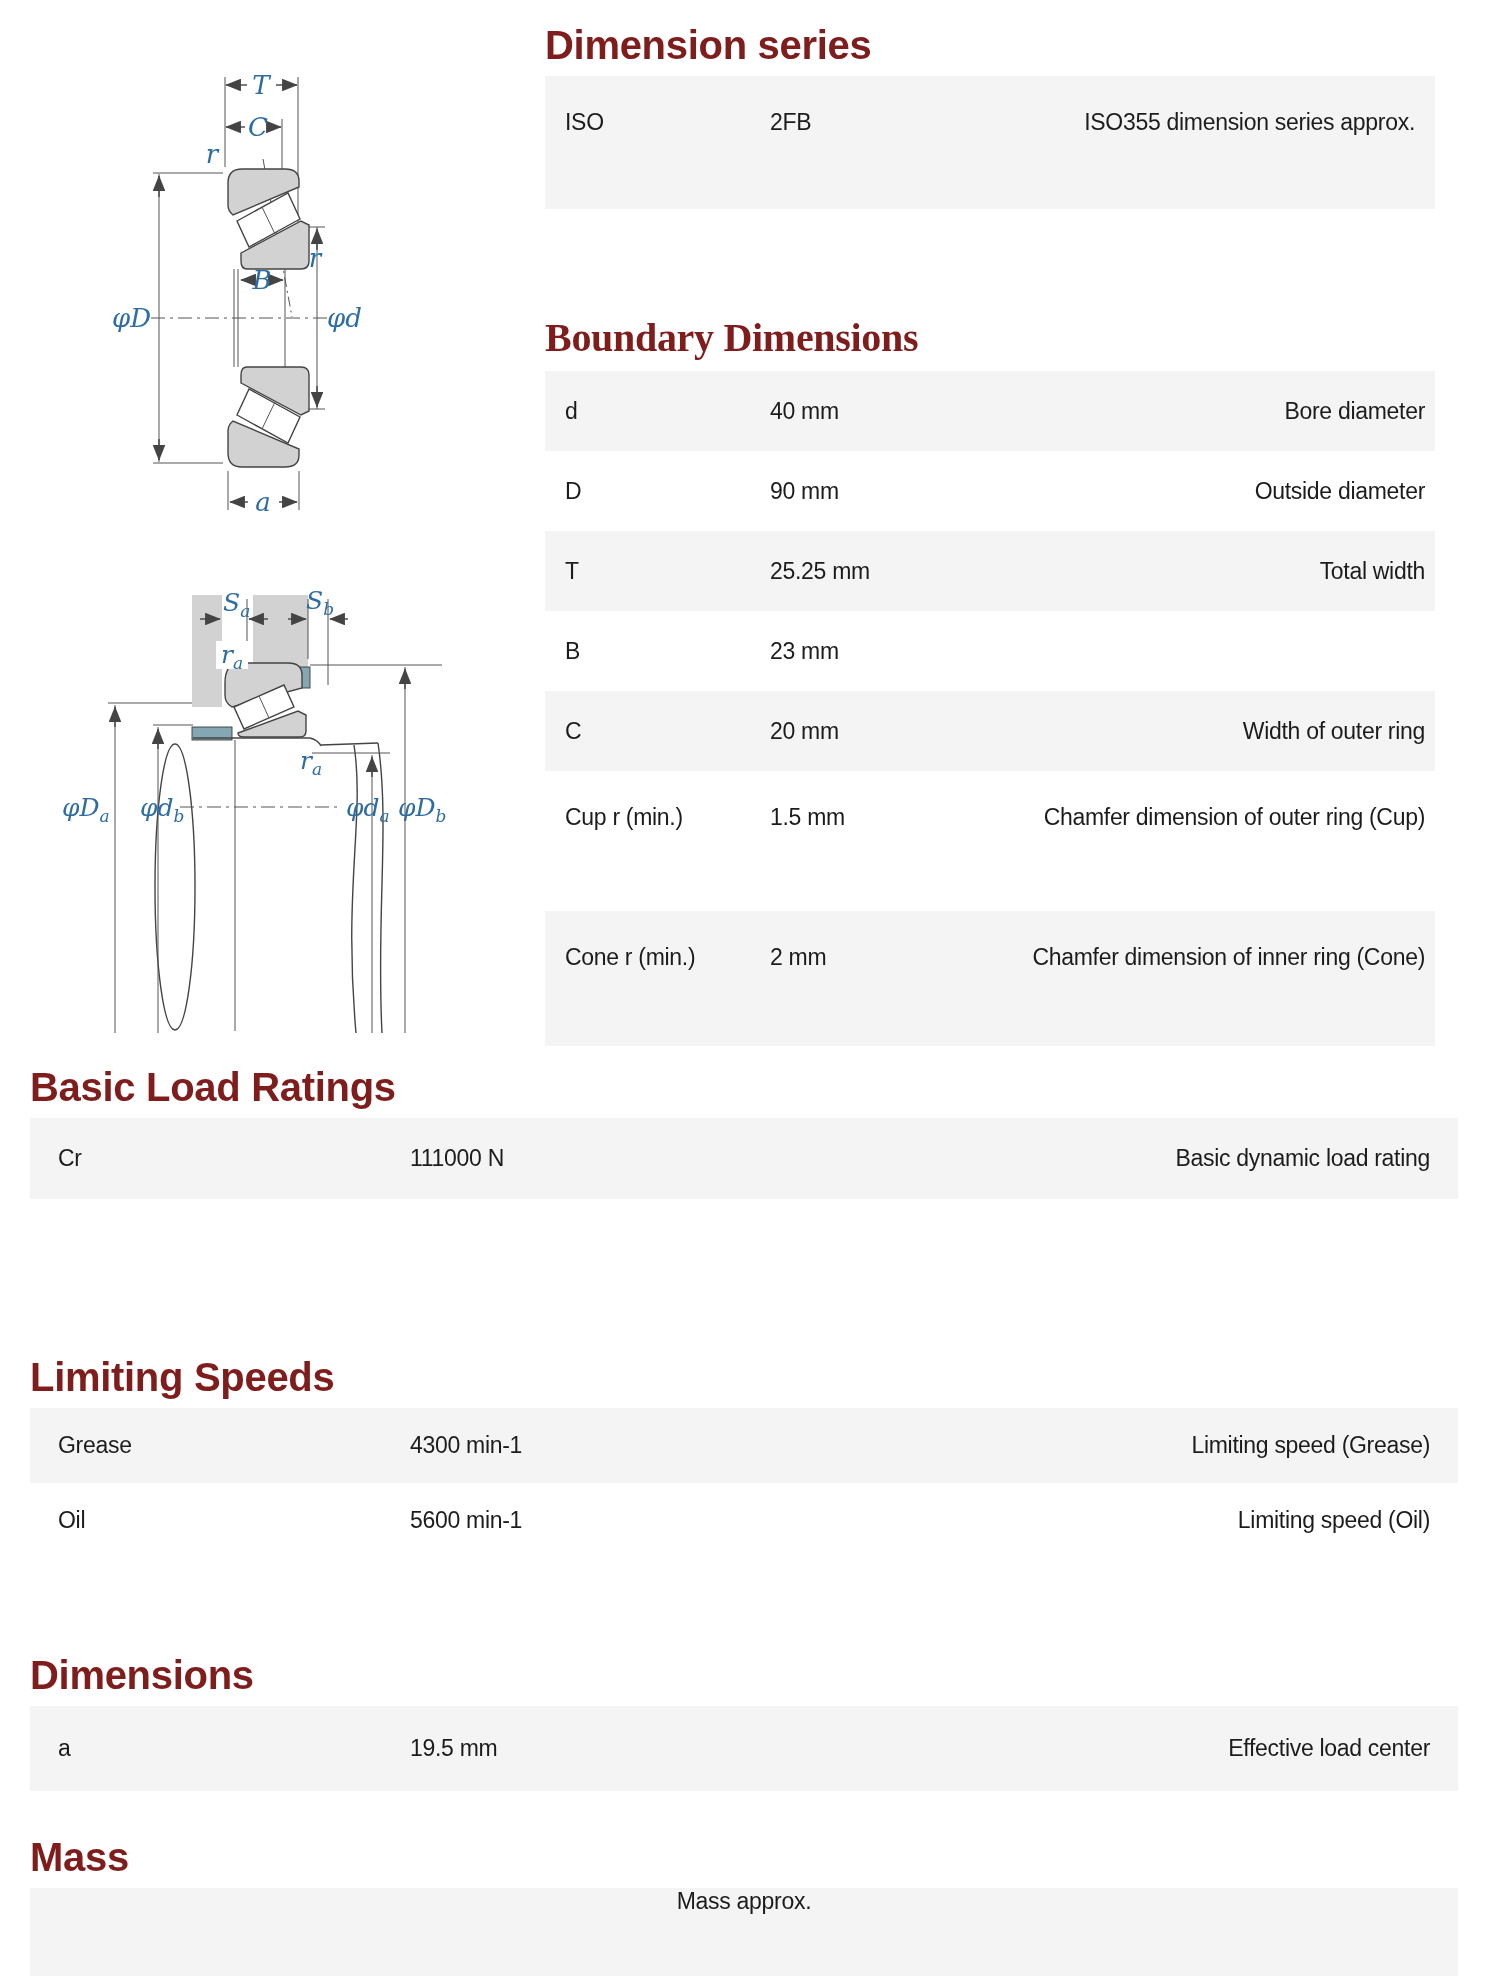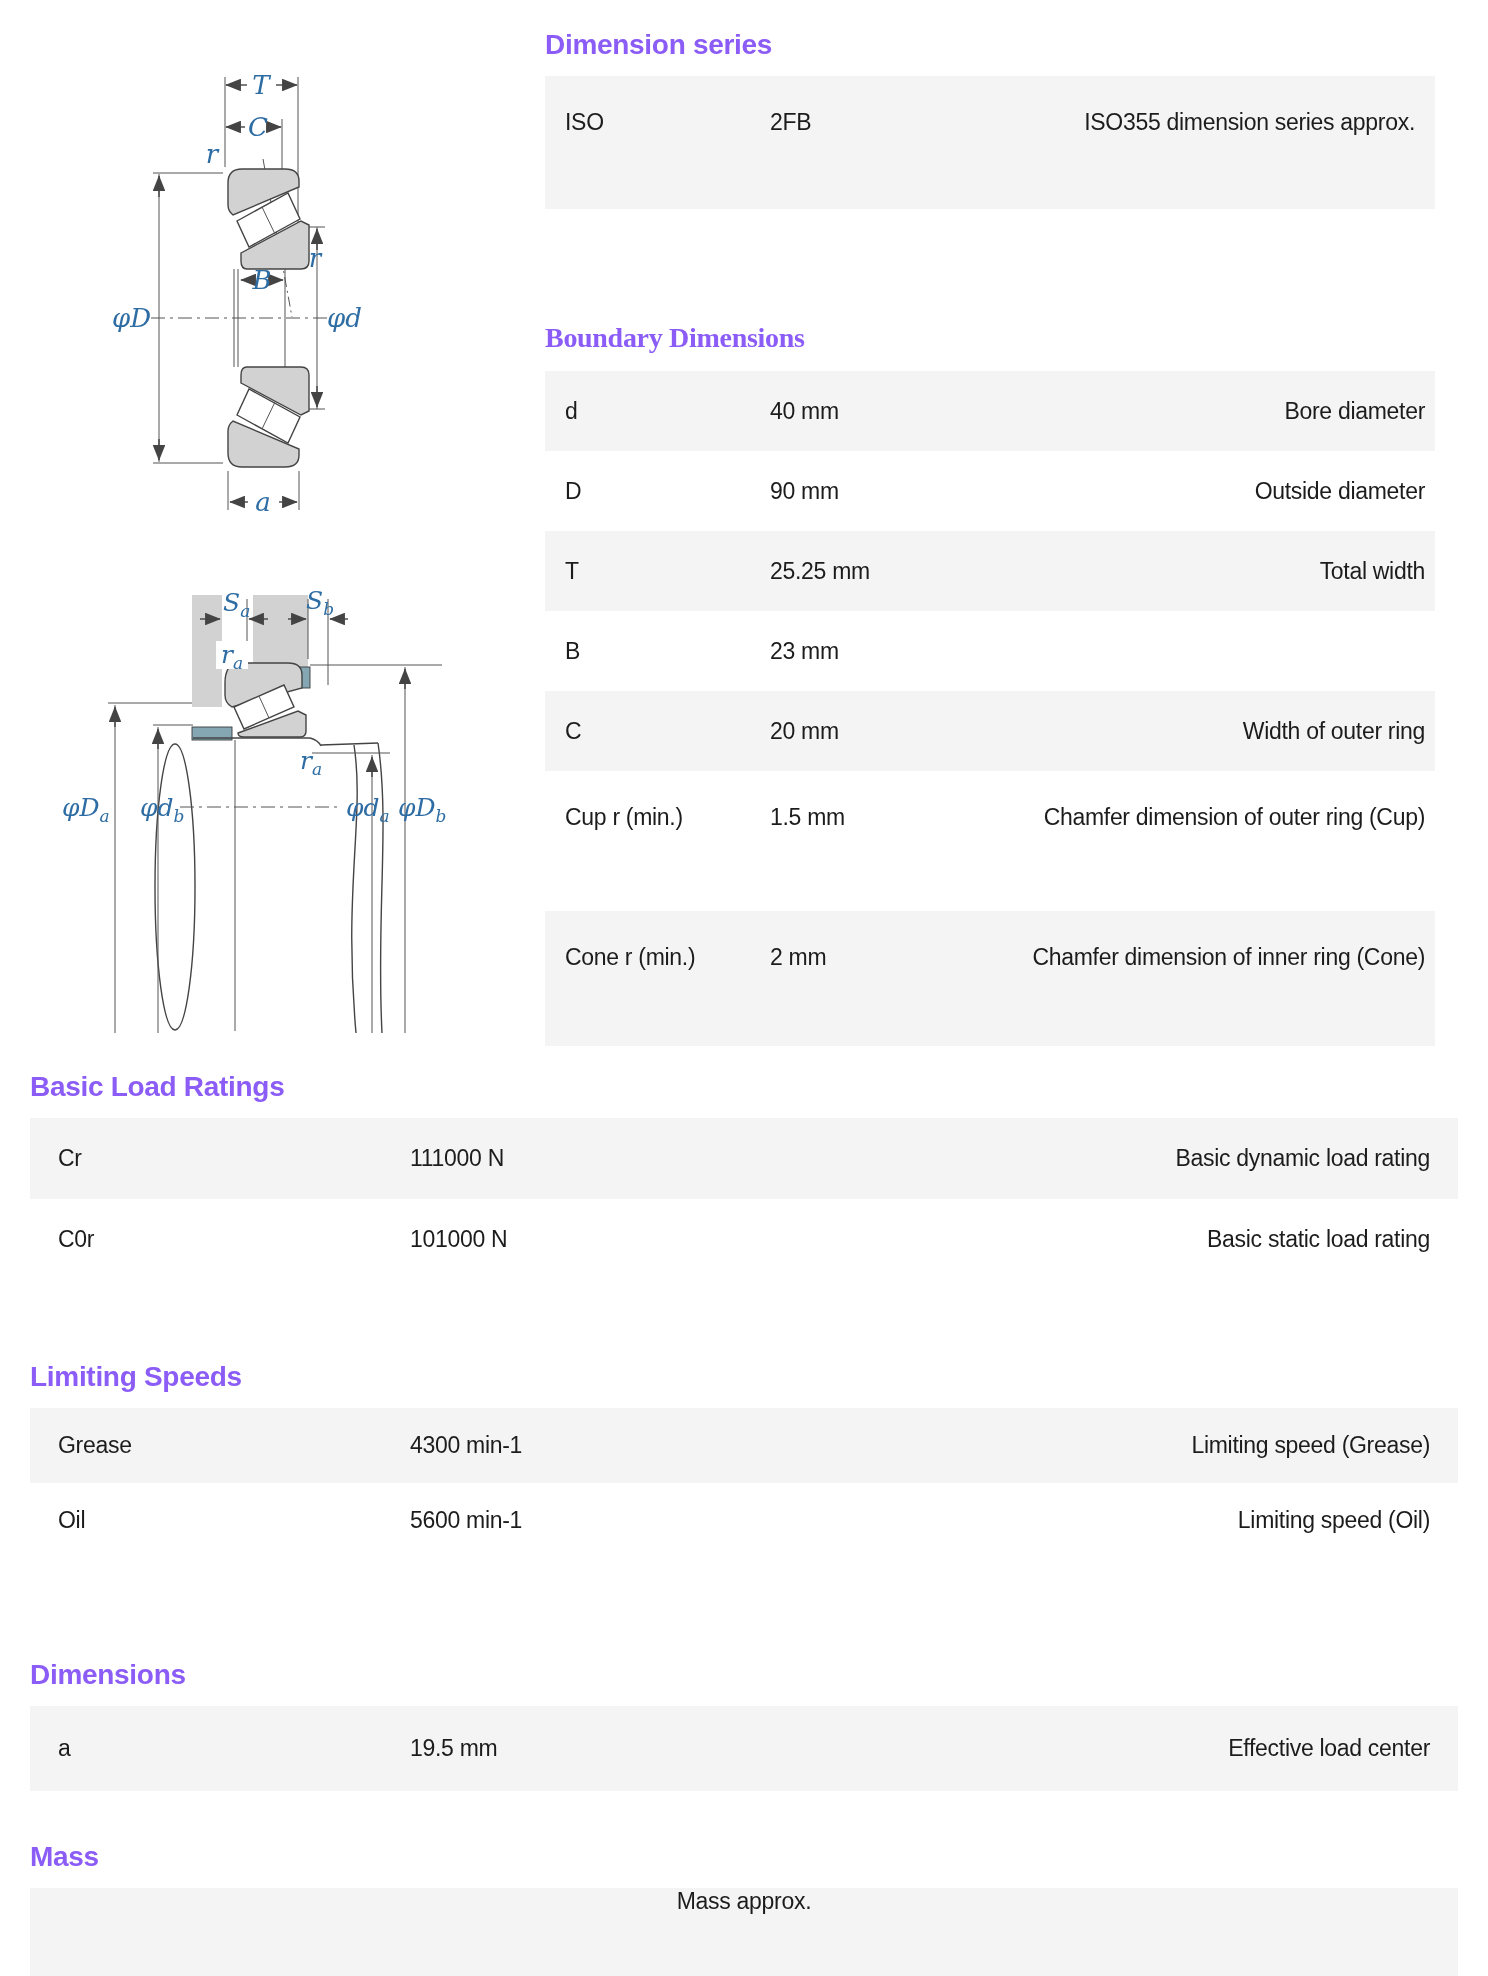--- a/index.html
+++ b/index.html
@@ -6,22 +6,22 @@
   .page{
     position:relative;
     width:1488px;height:1976px;
     background:#ffffff;
     font-family:"Liberation Sans", sans-serif;
     color:#1c1c1c;
     overflow:hidden;
     box-sizing:border-box;
   }
   .sech{
-    font-size:28px;font-weight:bold;letter-spacing:-0.3px;
-    color:#8b5cf6;margin:0 0 14px 0;line-height:34px;
+    font-size:40px;font-weight:bold;letter-spacing:-0.3px;
+    color:#7f1d1d;margin:0 0 14px 0;line-height:34px;
   }
   .tbl{width:100%;}
   .row{
     display:flex;align-items:center;
     min-height:80px;
     font-size:23px;letter-spacing:-0.3px;color:#1c1c1c;
     box-sizing:border-box;
   }
   .row:nth-child(odd){background:#f4f4f4;}
   .dsc{flex:1;text-align:right;}
@@ -253,25 +253,20 @@
   </div>
 
   <div class="bsec bt s-load" style="top:1070px;">
     <h2 class="sech">Basic Load Ratings</h2>
     <div class="tbl">
       <div class="row">
         <div class="lbl">Cr</div>
         <div class="val">111000 N</div>
         <div class="dsc">Basic dynamic load rating</div>
       </div>
-      <div class="row">
-        <div class="lbl">C0r</div>
-        <div class="val">101000 N</div>
-        <div class="dsc">Basic static load rating</div>
-      </div>
     </div>
   </div>
 
   <div class="bsec bt s-speed" style="top:1360px;">
     <h2 class="sech">Limiting Speeds</h2>
     <div class="tbl">
       <div class="row">
         <div class="lbl">Grease</div>
         <div class="val">4300 min-1</div>
         <div class="dsc">Limiting speed (Grease)</div>

